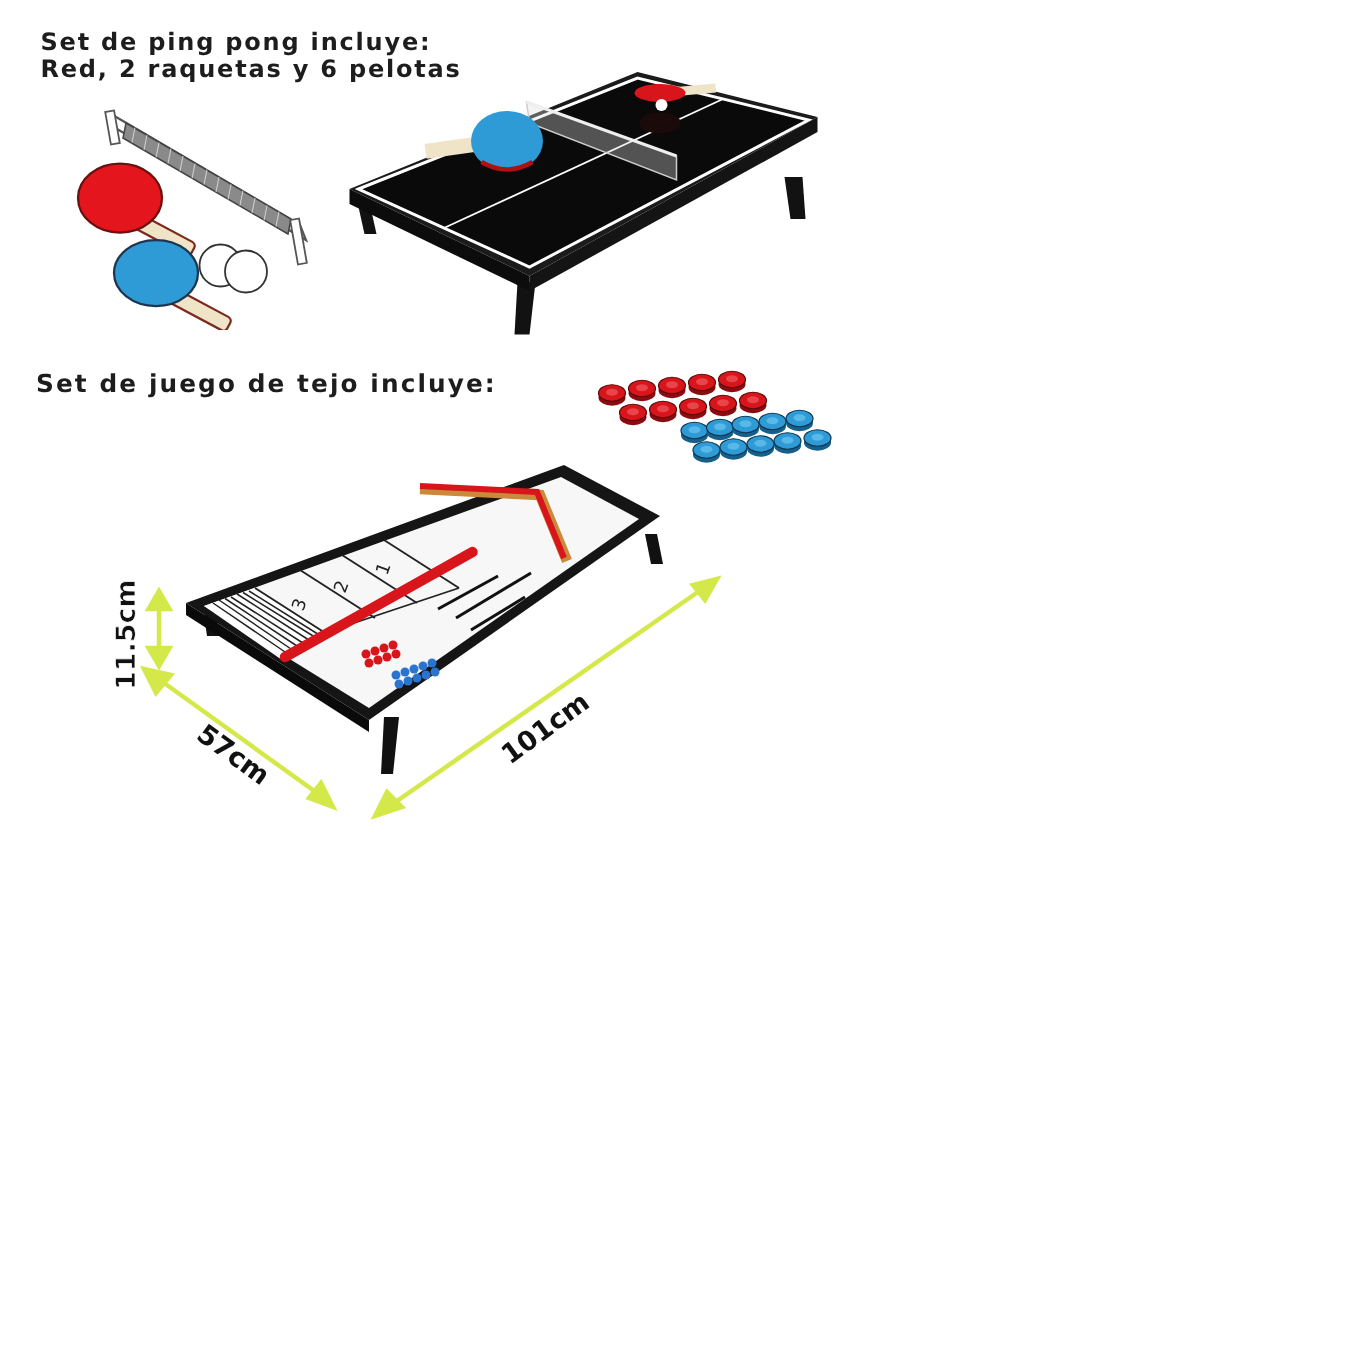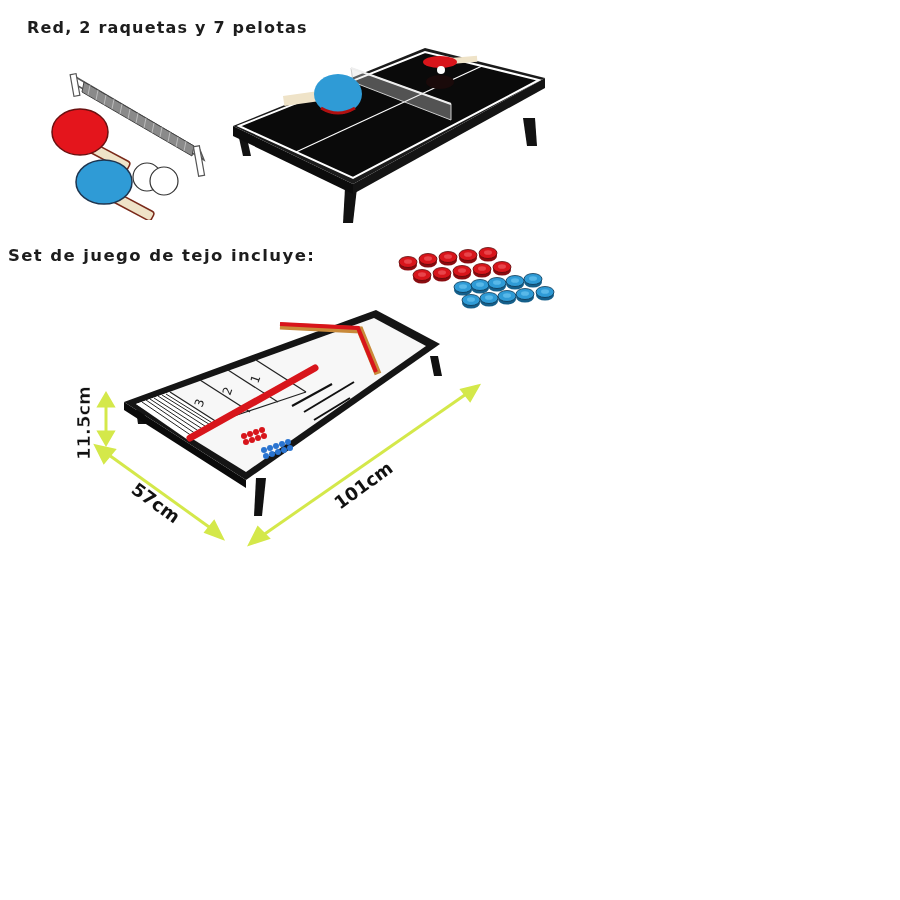--- a/index.html
+++ b/index.html
@@ -1,28 +1,29 @@
 <!DOCTYPE html>
 <html><head>
 <meta charset="utf-8">
 <style>
   html, body { margin: 0; padding: 0; background: #ffffff; }
   body { width: 900px; height: 900px; position: relative; overflow: hidden; font-family: "DejaVu Sans", sans-serif; }
   .caption { position: absolute; font-family: "DejaVu Sans", sans-serif; font-weight: bold; color: #1d1d1d; font-size: 16px; line-height: 18px; letter-spacing: 1.2px; white-space: nowrap; }
   .caption div { display: block; }
   #cap-pingpong { left: 27px; top: 19px; }
-  #cap-tejo { left: 8px; top: 247px; font-size: 16.5px; letter-spacing: 1.4px; }
+  #cap-tejo { left: 24px; top: 247px; font-size: 16.5px; letter-spacing: 1.4px; }
   .art { position: absolute; }
   .dim-label { font-family: "DejaVu Sans", sans-serif; font-weight: bold; }
 </style>
 </head>
 <body>
 
 <div class="caption" id="cap-pingpong">
-  <div>Red, 2 raquetas y 7 pelotas</div>
+  <div>Set de ping pong incluye:</div>
+  <div>Red, 2 raquetas y 6 pelotas</div>
 </div>
 
 <div class="caption" id="cap-tejo">
   <div>Set de juego de tejo incluye:</div>
 </div>
 
 <svg class="art" style="left:40px;top:70px" width="180" height="150" viewBox="0 0 180 150">
 
   <g>
     <polygon points="34,6 160,80 164,90 38,16" fill="#ffffff" stroke="#555" stroke-width="1.5"></polygon>

